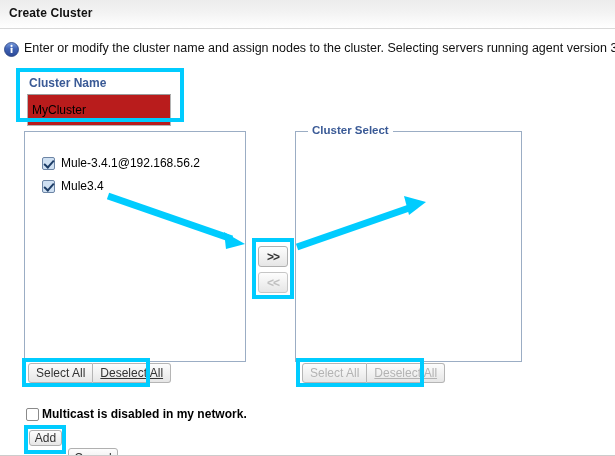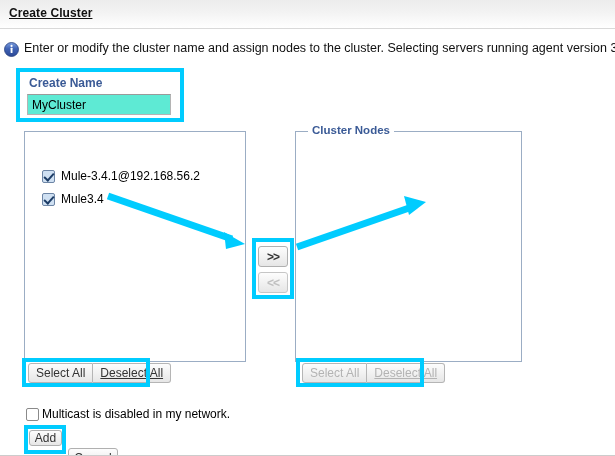--- a/index.html
+++ b/index.html
@@ -32,21 +32,20 @@
     box-sizing: border-box;
   }
   .titlebar-text {
     position: absolute;
     left: 9px;
     top: 6px;
     font-size: 12px;
     font-weight: bold;
     color: #111111;
     letter-spacing: 0.1px;
-    text-decoration: underline;
   }
 
   
   .info-row {
     position: absolute;
     left: 4px;
     top: 40px;
     width: 611px;
     height: 20px;
     white-space: nowrap;
@@ -89,25 +88,25 @@
     top: 76px;
     font-size: 12px;
     font-weight: bold;
     color: #3a5a96;
   }
   .text-input {
     position: absolute;
     left: 27px;
     top: 94px;
     width: 144px;
-    height: 21px;
+    height: 32px;
     box-sizing: border-box;
     border: 1px solid #b4b4b4;
     border-top-color: #9a9a9a;
-    background: #5eead4;
+    background: #b91c1c;
     font-family: "Liberation Sans", sans-serif;
     font-size: 12px;
     color: #000000;
     padding: 4px 4px;
     outline: none;
   }
 
   
   .panel {
     position: absolute;
@@ -130,21 +129,20 @@
   #legend-cluster   { left: 308px; top: 124px; }
 
   
   .node-row {
     position: absolute;
     height: 18px;
     display: flex;
     align-items: center;
     gap: 6px;
     white-space: nowrap;
-    margin-top: 13px;
   }
   .node-label {
     font-size: 12px;
     color: #000000;
   }
   .cb {
     width: 13px;
     height: 13px;
     box-sizing: border-box;
     border: 1px solid #8a8a8a;
@@ -221,21 +219,21 @@
   .multicast-row {
     position: absolute;
     left: 26px;
     top: 406px;
     height: 16px;
     display: flex;
     align-items: center;
     gap: 3px;
     white-space: nowrap;
   }
-  .multicast-label { font-size: 12px; color: #000000; }
+  .multicast-label { font-size: 12px; color: #000000; font-weight: bold; }
 
   
   #btn-add    { left: 29px; top: 430px; width: 33px; height: 16px; }
   #btn-cancel { left: 68px; top: 430px; width: 50px; height: 20px; margin-top: 18px; }
 
   
   #arrows {
     position: absolute;
     left: 0; top: 0;
     width: 615px; height: 456px;
@@ -262,36 +260,36 @@
           </linearGradient>
         </defs>
         <circle cx="7.5" cy="7.5" r="7" fill="url(#infoGrad)" stroke="#27407f" stroke-width="0.8"></circle>
         <rect x="6.6" y="5.8" width="1.9" height="5.2" rx="0.5" fill="#ffffff"></rect>
         <circle cx="7.55" cy="3.9" r="1.1" fill="#ffffff"></circle>
       </svg>
     </span>
     <span class="info-text">Enter or modify the cluster name and assign nodes to the cluster. Selecting servers running agent version 3.4.1</span>
   </div>
 
-  <div class="field-label">Create Name</div>
+  <div class="field-label">Cluster Name</div>
   <input class="text-input" type="text" value="MyCluster" style="">
 
   <div class="panel" id="panel-available"></div>
 
   <div class="node-row" style="left:42px; top:154px;">
     <span class="cb checked"></span>
     <span class="node-label">Mule-3.4.1@192.168.56.2</span>
   </div>
   <div class="node-row" style="left:42px; top:177px;">
     <span class="cb checked"></span>
     <span class="node-label">Mule3.4</span>
   </div>
 
   <div class="panel" id="panel-cluster"></div>
-  <div class="panel-legend" id="legend-cluster">Cluster Nodes</div>
+  <div class="panel-legend" id="legend-cluster">Cluster Select</div>
 
   <div class="btn" id="btn-move-right">&gt;&gt;</div>
   <div class="btn disabled" id="btn-move-left">&lt;&lt;</div>
 
   <div class="segbtn-group" id="seg-left">
     <div class="segbtn">Select All</div>
     <div class="segbtn">Deselect All</div>
   </div>
 
   <div class="segbtn-group" id="seg-right">

